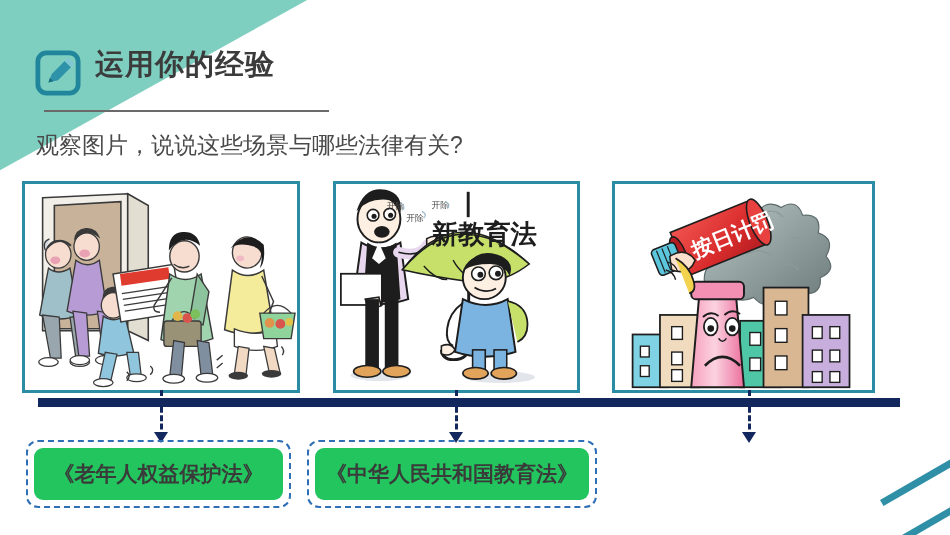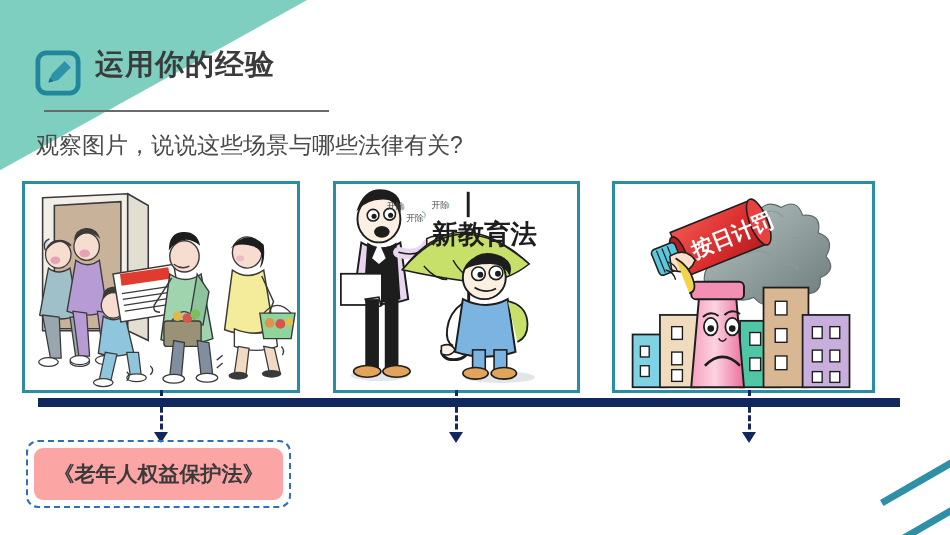--- a/index.html
+++ b/index.html
@@ -101,21 +101,21 @@
     border: 2px dashed #2f6fb5;
     border-radius: 12px;
     display: flex; align-items: center; justify-content: center;
     padding: 6px;
     background: transparent;
   }
   .lawbox-1 { left: 26px;  width: 265px; }
   .lawbox-2 { left: 307px; width: 290px; }
   .lawbox-3 { left: 612px; width: 325px; }
   .pill {
-    background: #fca5a5;
+    background: #22c55e;
     border-radius: 9px;
     width: 100%; height: 100%;
     display: flex; align-items: center; justify-content: center;
     font-size: 21px; font-weight: bold; color: #3a3a3a;
     white-space: nowrap;
   }
   .lawbox-3 .pill { font-size: 19px; }
 </style>
 </head>
 <body>
@@ -372,14 +372,17 @@
   <div class="drop d1"></div>
   <div class="drop-head d1"></div>
   <div class="drop d2"></div>
   <div class="drop-head d2"></div>
   <div class="drop d3"></div>
   <div class="drop-head d3"></div>
 
   <div class="lawbox lawbox-1">
     <div class="pill">《老年人权益保护法》</div>
   </div>
+  <div class="lawbox lawbox-2">
+    <div class="pill">《中华人民共和国教育法》</div>
+  </div>
 
 </div>
 
 </body></html>

